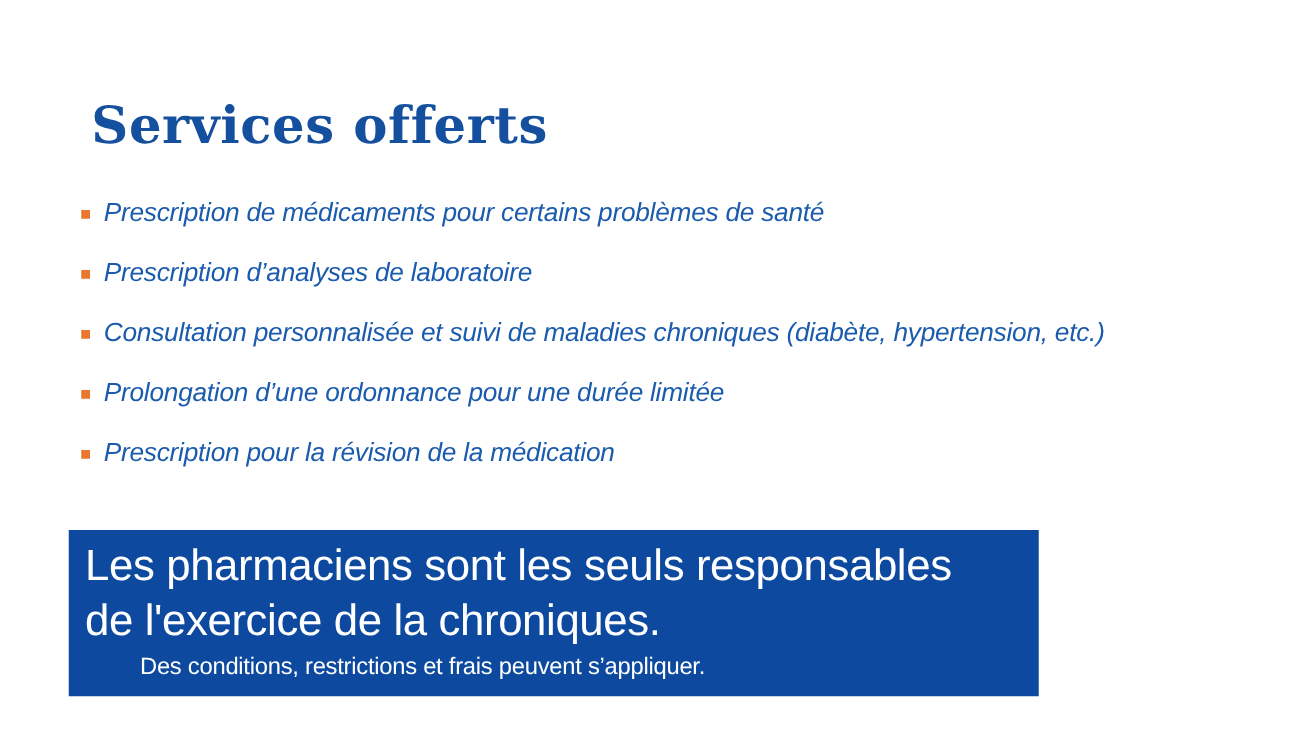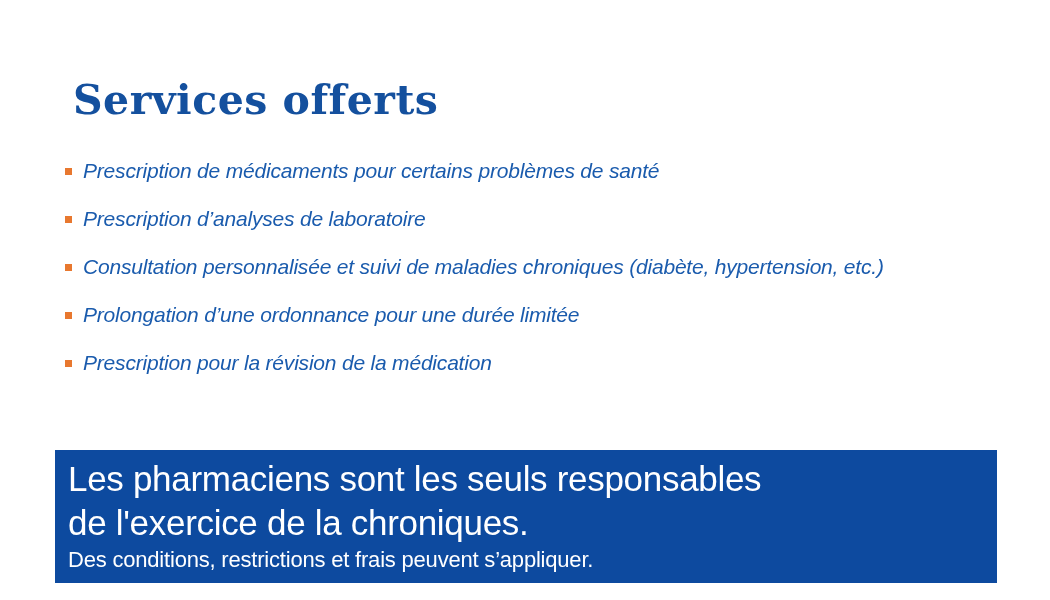--- a/index.html
+++ b/index.html
@@ -60,41 +60,42 @@
   .bullet-text {
     font-size: 21px;
     color: var(--body-blue);
     letter-spacing: -0.2px;
     white-space: nowrap;
   }
 
   .banner {
     position: absolute;
     left: 55px;
-    top: 450px;
-    width: 942px;
+    top: 424px;
+    width: 776px;
     height: 133px;
     background: var(--banner-blue);
     padding: 7px 16px 0 13px;
   }
   .banner-heading {
     color: var(--banner-text);
     font-size: 35px;
     font-weight: 300;
     line-height: 44px;
     letter-spacing: -0.3px;
   }
   .banner-heading div { white-space: nowrap; }
   .banner-note {
     color: var(--banner-text);
-    font-size: 22px;
+    font-size: 19px;
     line-height: 24px;
     margin-top: 3px;
     letter-spacing: -0.2px;
     white-space: nowrap;
+    margin-left: 44px;
   }
 </style>
 </head>
 <body>
 
 <div class="slide">
 
   <h1 class="title">Services offerts</h1>
 
   <ul class="bullets">

